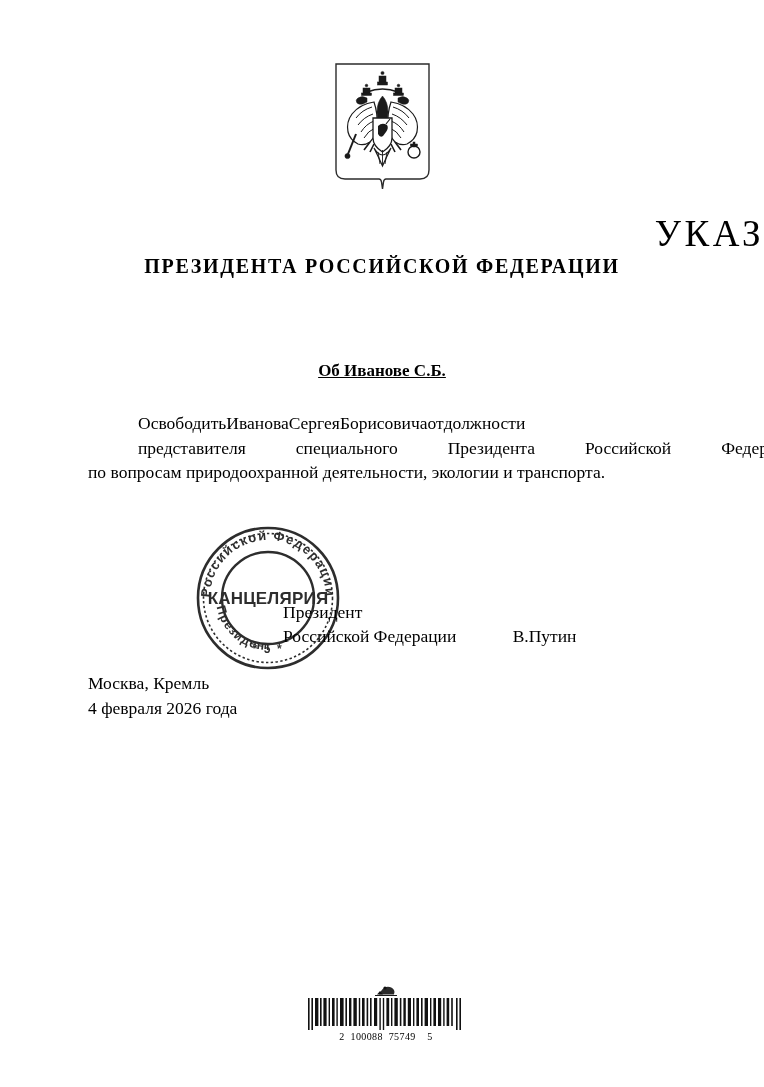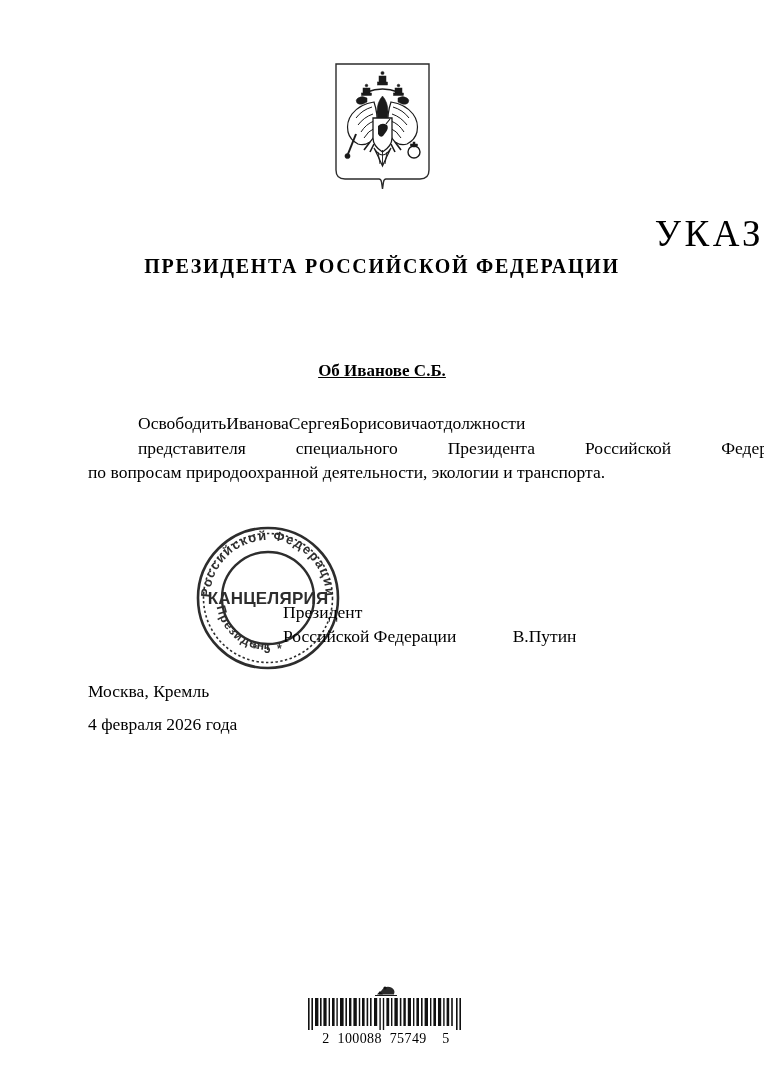--- a/index.html
+++ b/index.html
@@ -124,21 +124,21 @@
   #office-stamp svg { display: block; width: 100%; height: 100%; }
 
   
   #issue-meta {
     position: absolute;
     left: 88px;
     top: 671px;
     font-size: 17.5px;
     line-height: 24.5px;
   }
-  #issue-meta span { display: block; margin-top: 8px; }
+  #issue-meta span { display: block; }
 
   
   #barcode-area {
     position: absolute;
     left: 306px;
     top: 984px;
     width: 160px;
   }
   #barcode-logo {
     width: 26px;
@@ -146,21 +146,21 @@
     margin: 0 auto 1px auto;
     display: block;
   }
   #barcode-bars {
     display: block;
     width: 160px;
     height: 32px;
   }
   #barcode-digits {
     font-family: "Liberation Serif", "DejaVu Serif", serif;
-    font-size: 14px;
+    font-size: 10px;
     letter-spacing: 0.4px;
     text-align: center;
     margin-top: 1px;
     white-space: pre;
   }
 </style>
 </head>
 <body>
 
 <div id="emblem">

